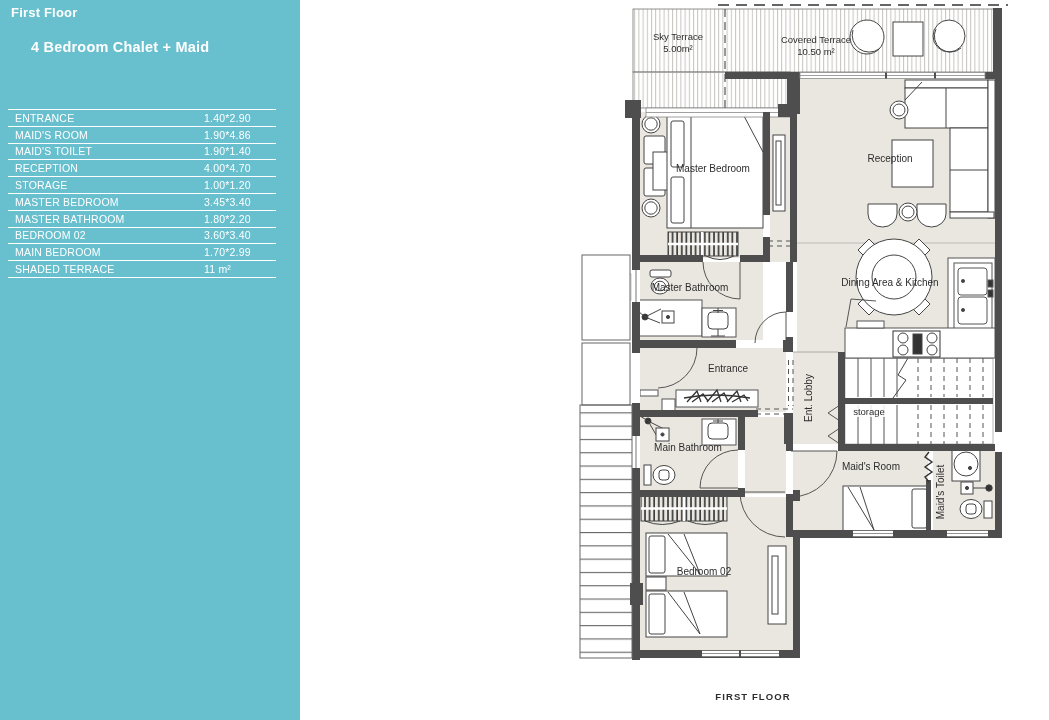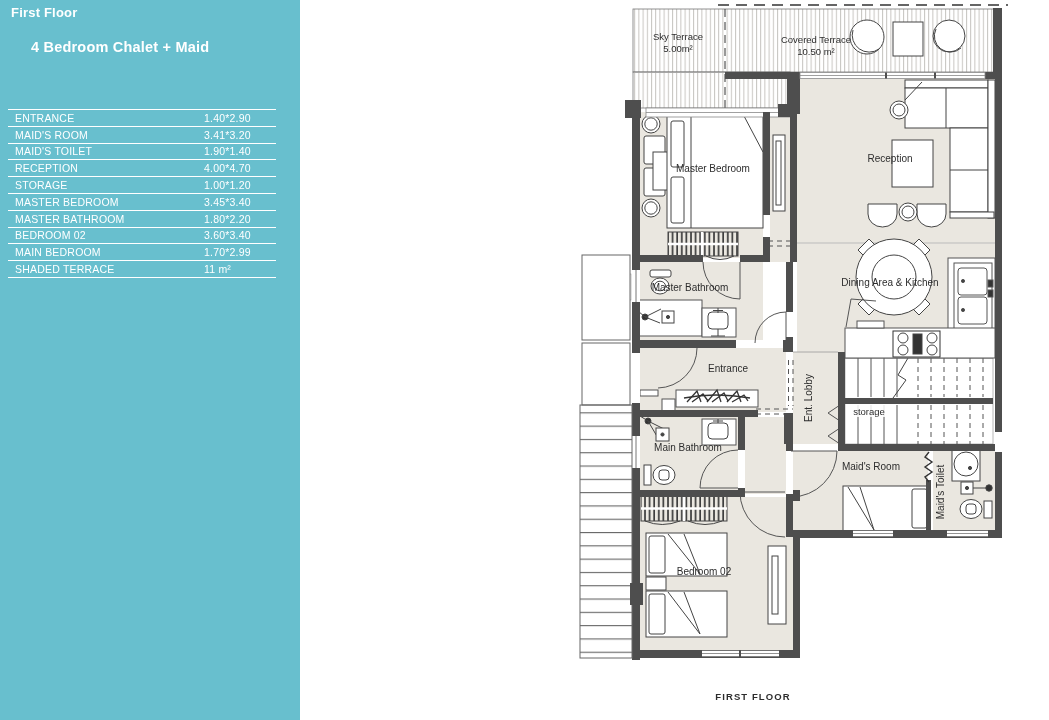--- a/index.html
+++ b/index.html
@@ -25,21 +25,21 @@
   <div class="chalet-title">
     <div>4 Bedroom Chalet + Maid</div>
   </div>
   <div class="dim-table">
     <div class="dim-row">
       <span class="dim-name">ENTRANCE</span>
       <span class="dim-size">1.40*2.90</span>
     </div>
     <div class="dim-row">
       <span class="dim-name">MAID'S ROOM</span>
-      <span class="dim-size">3.41*3.20</span>
+      <span class="dim-size">1.90*4.86</span>
     </div>
     <div class="dim-row">
       <span class="dim-name">MAID'S TOILET</span>
       <span class="dim-size">1.90*1.40</span>
     </div>
     <div class="dim-row">
       <span class="dim-name">RECEPTION</span>
       <span class="dim-size">4.00*4.70</span>
     </div>
     <div class="dim-row">

